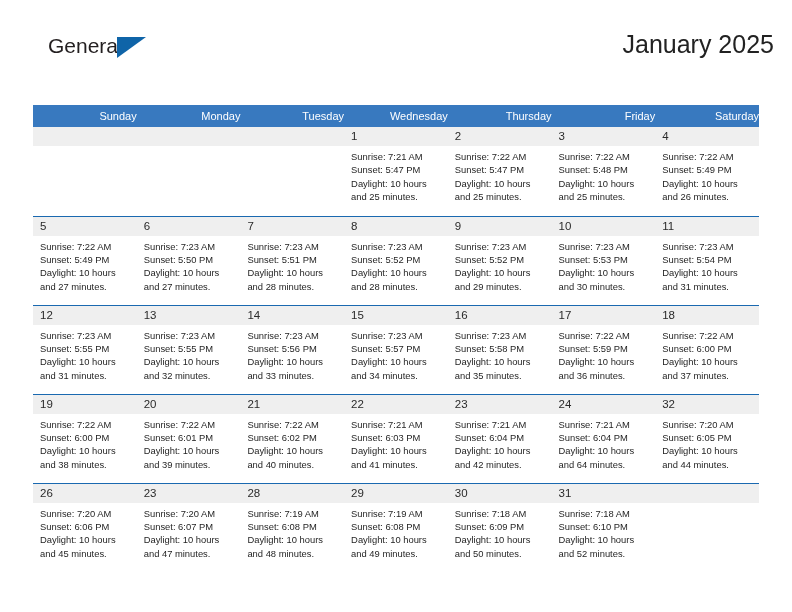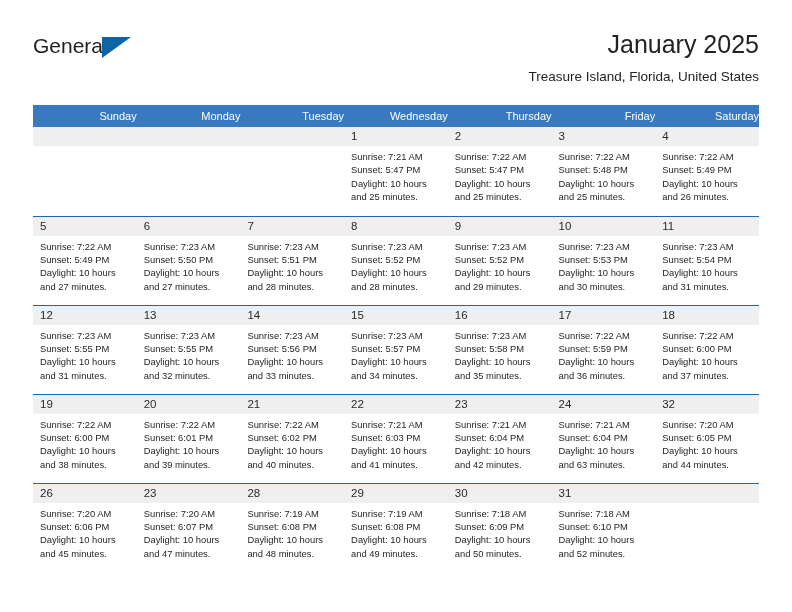--- a/index.html
+++ b/index.html
@@ -14,21 +14,21 @@
   .page {
     position: relative;
     width: 792px;
     height: 612px;
     background: #ffffff;
   }
 
   
   .top {
     position: absolute;
-    left: 33px;
+    left: 48px;
     top: 28px;
     width: 726px;
     height: 70px;
   }
   .logo {
     position: absolute;
     left: 0;
     top: 6px;
     width: 120px;
     height: 52px;
@@ -140,21 +140,20 @@
 
   <div class="top">
 
     <div class="logo">
       <span class="logo-general">General</span>
       <span class="logo-tri"></span>
       <span class="logo-blue">Blue</span>
     </div>
 
     <div class="title">January 2025</div>
-    <div class="subtitle">Treasure Island, Florida, United States</div>
   </div>
 
   <table class="cal">
     <thead>
       <tr>
         <th>Sunday</th>
         <th>Monday</th>
         <th>Tuesday</th>
         <th>Wednesday</th>
         <th>Thursday</th>
@@ -385,21 +384,21 @@
               <span>Daylight: 10 hours</span>
               <span>and 42 minutes.</span>
             </span>
           </td>
           <td>
             <span class="daynum">24</span>
             <span class="info">
               <span>Sunrise: 7:21 AM</span>
               <span>Sunset: 6:04 PM</span>
               <span>Daylight: 10 hours</span>
-              <span>and 63 minutes.</span>
+              <span>and 64 minutes.</span>
             </span>
           </td>
           <td>
             <span class="daynum">32</span>
             <span class="info">
               <span>Sunrise: 7:20 AM</span>
               <span>Sunset: 6:05 PM</span>
               <span>Daylight: 10 hours</span>
               <span>and 44 minutes.</span>
             </span>

